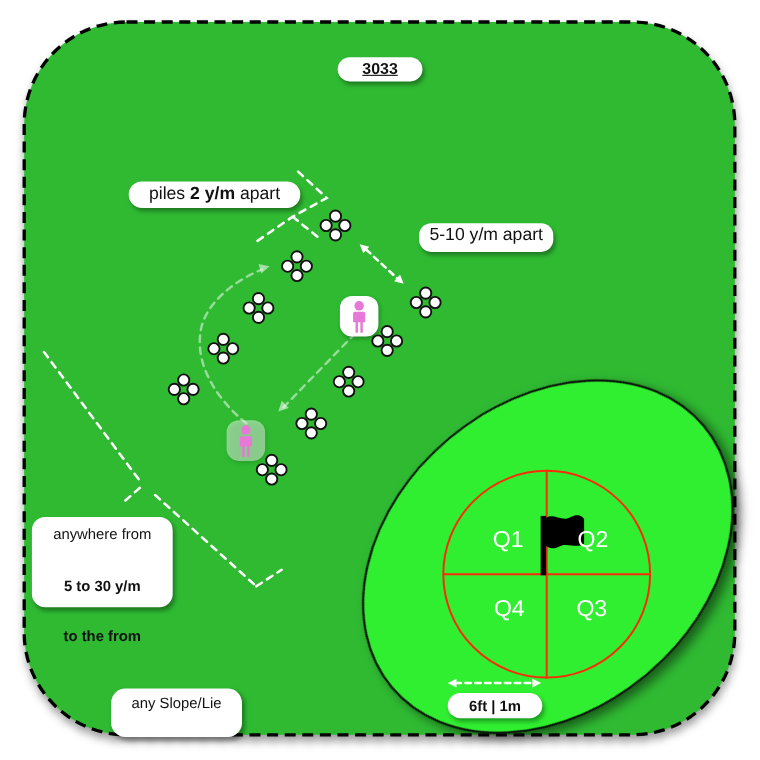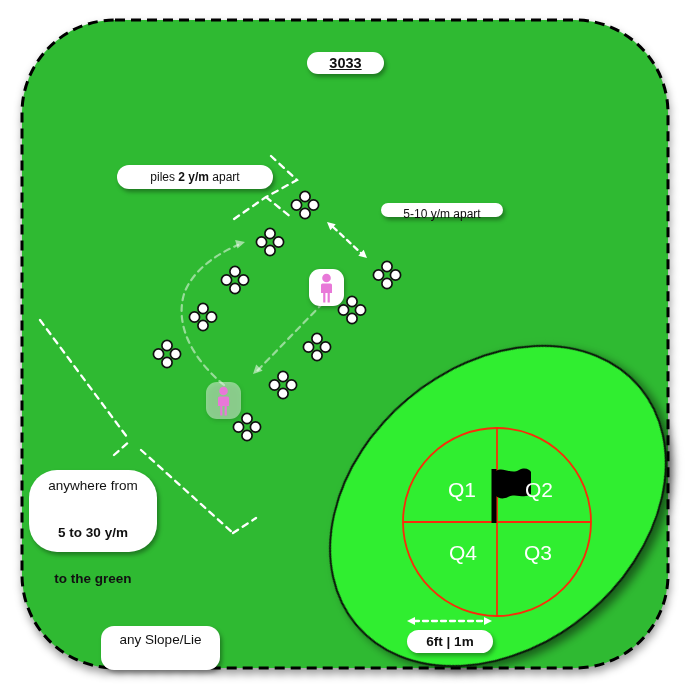--- a/index.html
+++ b/index.html
@@ -25,28 +25,28 @@
   .ghosthead{fill:rgba(255,255,255,.55);}
   .whitehead{fill:#ffffff;}
   .ball{fill:#ffffff;stroke:#111;stroke-width:1.7;}
   .player-box{fill:#ffffff;filter:drop-shadow(1px 2px 2px rgba(0,0,0,.3));}
   .player-box.faded{fill:rgba(255,255,255,.45);}
   .player-glyph{fill:var(--player);}
   .flagpart{fill:#000000;}
   .qlabel{fill:#ffffff;font-size:21px;font-family:"Liberation Sans",sans-serif;}
   .pill{
     position:absolute;box-sizing:border-box;background:#ffffff;text-align:center;
-    font-size:12px;border-radius:12px;box-shadow:2px 3px 4px rgba(0,0,0,.35);
+    font-size:16px;border-radius:12px;box-shadow:2px 3px 4px rgba(0,0,0,.35);
     white-space:nowrap;
   }
   .pill b{font-weight:bold;}
   .badge{left:307px;top:52px;width:77px;height:22px;line-height:22px;font-weight:bold;font-size:14.5px;border-radius:11px;text-decoration:underline;}
   .piles-pill{left:117px;top:165px;width:156px;height:24px;line-height:24px;}
-  .spacing-pill{left:381px;top:203px;width:122px;height:14px;line-height:22px;border-radius:11px;}
-  .distance-box{left:29px;top:470px;width:128px;height:82px;border-radius:28px;padding-top:7px;line-height:18.5px;font-size:13.5px;}
+  .spacing-pill{left:381px;top:203px;width:122px;height:26px;line-height:22px;border-radius:11px;}
+  .distance-box{left:29px;top:470px;width:128px;height:82px;border-radius:12px;padding-top:7px;line-height:18.5px;font-size:13.5px;}
   .conditions-box{left:101px;top:626px;width:119px;height:44px;border-radius:13px;padding-top:5px;line-height:17.5px;font-size:13.5px;}
   .scale-pill{left:407px;top:630px;width:86px;height:23px;line-height:23px;font-weight:600;font-size:13.5px;border-radius:11.5px;}
   .bold-line{font-weight:bold;margin-top:28px;}
 </style>
 </head>
 <body>
 
 <div class="canvas">
   <svg width="691" height="691" viewBox="0 0 691 691">
 
@@ -177,21 +177,21 @@
 
   <div class="pill piles-pill"><span>piles </span><b>2 y/m</b><span> apart</span></div>
 
   <div class="pill spacing-pill">
     <span>5-10 y/m apart</span>
   </div>
 
   <div class="pill distance-box">
     <div>anywhere from</div>
     <div class="bold-line">5 to 30 y/m</div>
-    <div class="bold-line">to the green</div>
+    <div class="bold-line">to the from</div>
   </div>
 
   <div class="pill conditions-box">
     <div>any Slope/Lie</div>
   </div>
 
   <div class="pill scale-pill">
     <span>6ft | 1m</span>
   </div>
 </div>

